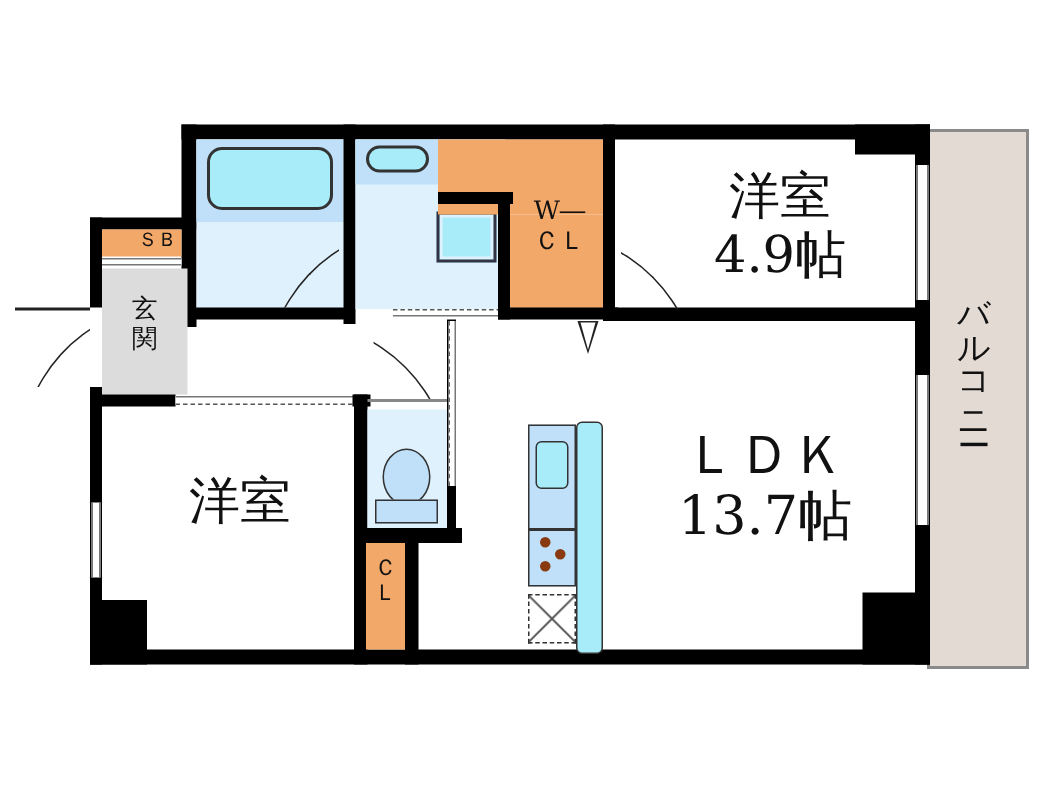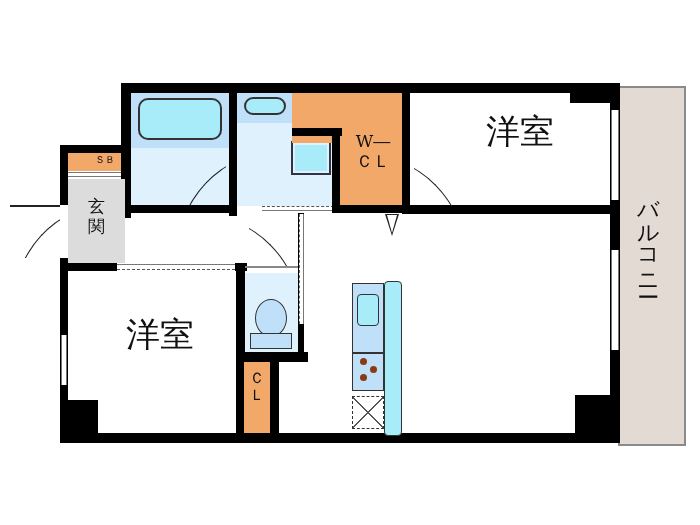--- a/index.html
+++ b/index.html
@@ -69,27 +69,28 @@
 <div class="abs wall" style="left:402px;top:83px;width:8px;height:130px;"></div>
 <div class="label" style="left:344px;top:132px;width:58px;font-size:17px;">
   <div>W―</div>
   <div>ＣＬ</div>
 </div>
 
 <div class="abs wall" style="left:402px;top:205px;width:218px;height:9px;"></div>
 <div class="abs" style="left:362px;top:154px;width:104px;height:104px;border-top:1.5px solid #222;border-right:1.5px solid #222;border-radius:0 100% 0 0;clip-path:inset(0 0 50% 50%);"></div>
 <div class="label" style="left:440px;top:112px;width:160px;font-size:34px;">
   <div>洋室</div>
+  <div>4.9帖</div>
 </div>
 
 <div class="abs" style="left:385px;top:214px;width:0;height:0;border-left:7px solid transparent;border-right:7px solid transparent;border-top:22px solid #222;"></div>
 <div class="abs" style="left:387px;top:215px;width:0;height:0;border-left:5px solid transparent;border-right:5px solid transparent;border-top:18px solid #fff;"></div>
 
 <div class="abs orange" style="left:68px;top:153px;width:53px;height:18px;"></div>
-<div class="label" style="left:68px;top:154px;width:74px;font-size:10px;">ＳＢ</div>
+<div class="label" style="left:68px;top:154px;width:74px;font-size:13px;">ＳＢ</div>
 <div class="abs winh" style="left:68px;top:172px;width:53px;height:5px;"></div>
 <div class="abs gray" style="left:68px;top:179px;width:57px;height:84px;"></div>
 <div class="label" style="left:68px;top:197px;width:57px;font-size:17px;">
   <div>玄</div>
   <div>関</div>
 </div>
 
 <div class="abs" style="left:12px;top:205px;width:96px;height:106px;border-top:1.5px solid #222;border-left:1.5px solid #222;border-radius:100% 0 0 0;clip-path:inset(0 50% 50% 0);"></div>
 <div class="abs" style="left:10px;top:205px;width:50px;height:1.5px;background:#222;"></div>
 
@@ -121,13 +122,15 @@
 <div class="abs" style="left:352px;top:283px;width:32px;height:108px;background:#bfe0f8;border:1.5px solid #333;"></div>
 <div class="abs" style="left:357px;top:294px;width:22px;height:32px;background:#a8ecfa;border:1.5px solid #333;border-radius:4px;"></div>
 <div class="abs" style="left:352px;top:352px;width:32px;height:1.5px;background:#333;"></div>
 <div class="abs" style="left:360px;top:358px;width:7px;height:7px;border-radius:50%;background:#8a3a10;"></div>
 <div class="abs" style="left:370px;top:366px;width:7px;height:7px;border-radius:50%;background:#8a3a10;"></div>
 <div class="abs" style="left:360px;top:374px;width:7px;height:7px;border-radius:50%;background:#8a3a10;"></div>
 <div class="abs" style="left:352px;top:396px;width:32px;height:33px;border:1.5px dashed #333;background:linear-gradient(45deg,transparent 48%,#555 49%,#555 51%,transparent 52%),linear-gradient(-45deg,transparent 48%,#555 49%,#555 51%,transparent 52%);"></div>
 <div class="abs" style="left:384px;top:281px;width:18px;height:155px;background:#a8ecfa;border:1.5px solid #333;border-radius:4px;"></div>
 
 <div class="label" style="left:420px;top:283px;width:180px;font-size:36px;">
+  <div>ＬＤＫ</div>
+  <div>13.7帖</div>
 </div>
 
 </body></html>

